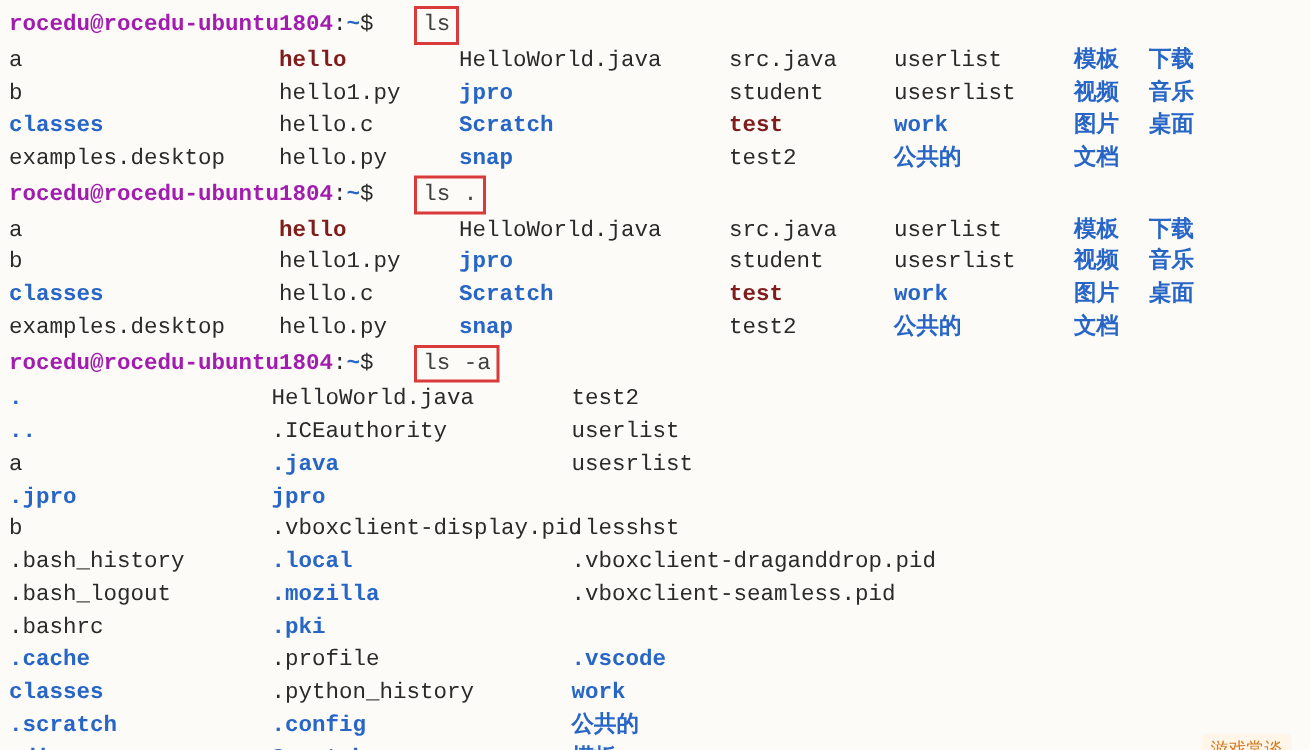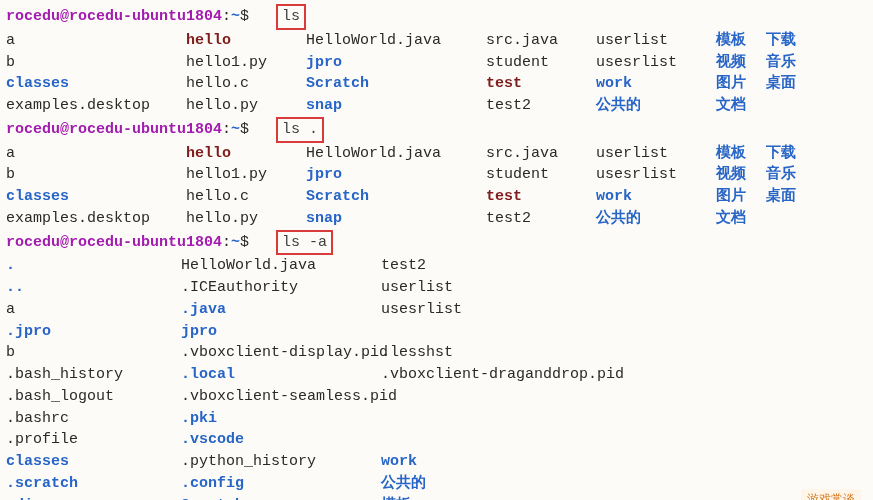--- a/index.html
+++ b/index.html
@@ -160,27 +160,29 @@
       <span class="reg">.vboxclient-display.pid</span>
       <span class="reg">.lesshst</span>
     </div>
     <div class="la-grid">
       <span class="reg">.bash_history</span>
       <span class="dir">.local</span>
       <span class="reg">.vboxclient-draganddrop.pid</span>
     </div>
     <div class="la-grid">
       <span class="reg">.bash_logout</span>
+      <span class="dir">.mozilla</span>
       <span class="reg">.vboxclient-seamless.pid</span>
     </div>
     <div class="la-grid">
       <span class="reg">.bashrc</span>
       <span class="dir">.pki</span>
     </div>
     <div class="la-grid">
+      <span class="dir">.cache</span>
       <span class="reg">.profile</span>
       <span class="dir">.vscode</span>
     </div>
     <div class="la-grid">
       <span class="dir">classes</span>
       <span class="reg">.python_history</span>
       <span class="dir">work</span>
     </div>
     <div class="la-grid">
       <span class="dir">.scratch</span>

